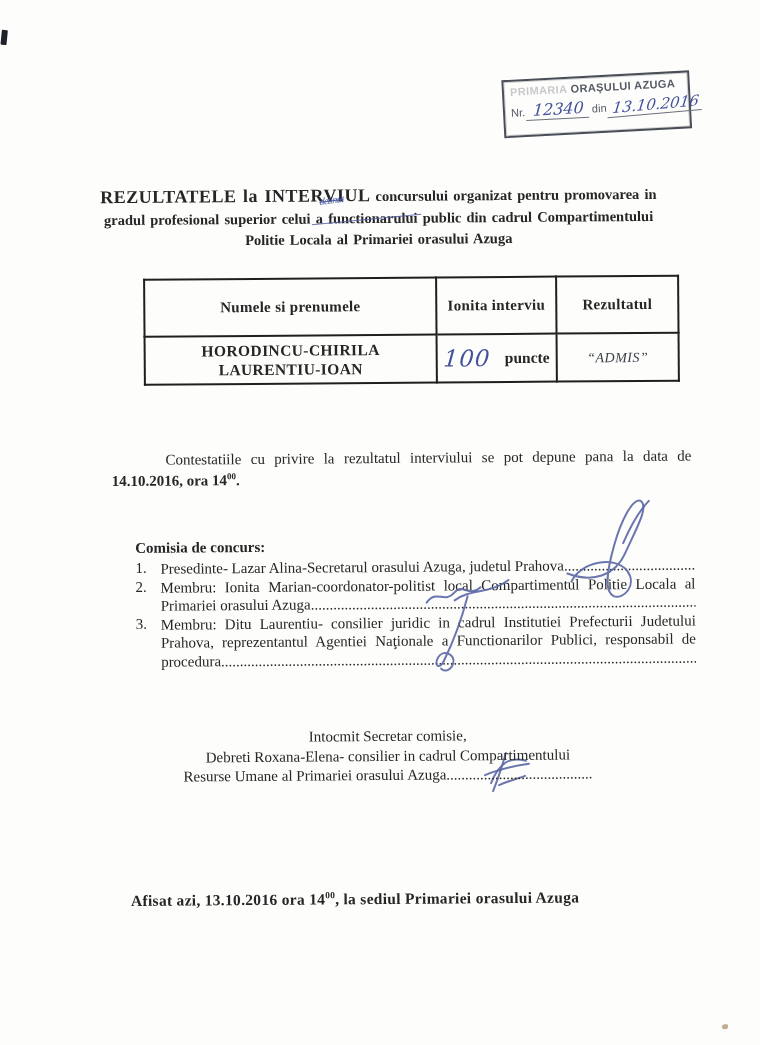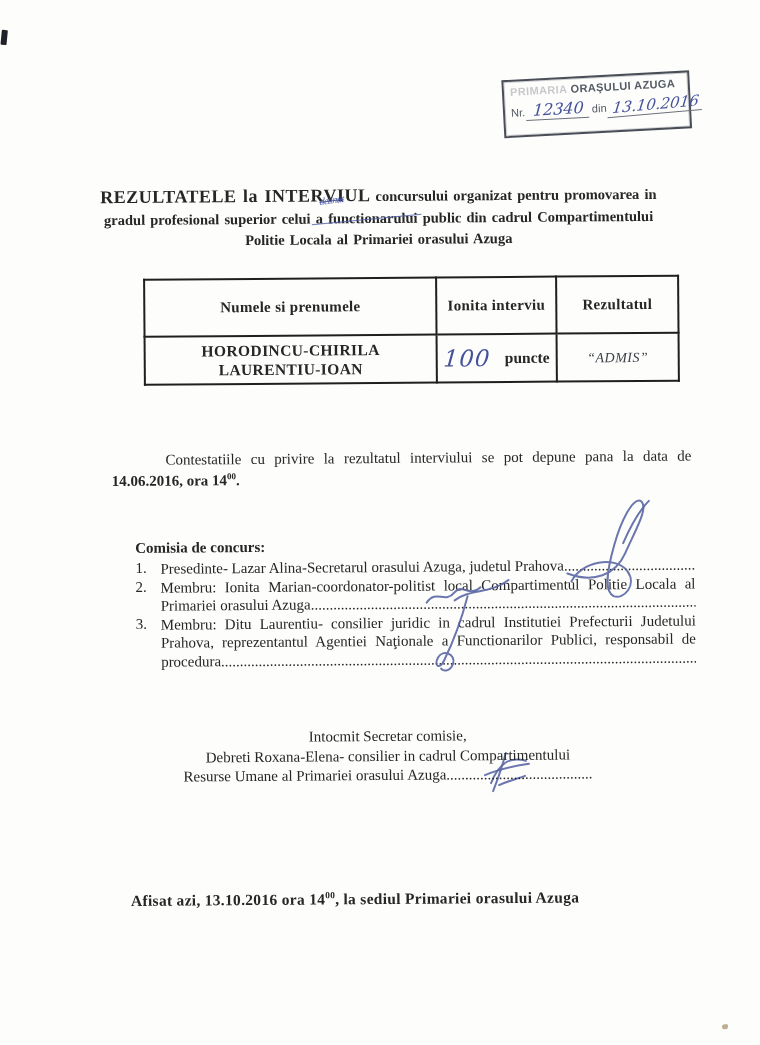--- a/index.html
+++ b/index.html
@@ -117,21 +117,21 @@
             <div class="cand-name">LAURENTIU-IOAN</div>
           </td>
           <td class="score-cell"><span class="hw hw-score">100</span><span class="score-unit">puncte</span></td>
           <td><span class="result-val">“ADMIS”</span></td>
         </tr>
       </tbody>
     </table>
 
     <div class="contestation">
       <div class="just-line indent">Contestatiile cu privire la rezultatul interviului se pot depune pana la data de</div>
-      <div><span class="bold">14.06.2016, ora 14</span><sup class="bold">00</sup><span class="bold">.</span></div>
+      <div><span class="bold">14.10.2016, ora 14</span><sup class="bold">00</sup><span class="bold">.</span></div>
     </div>
 
     <div class="commission">
       <div class="commission-heading">Comisia de concurs:</div>
       <div class="c-item">
         <div class="c-num">1.</div>
         <div class="c-text">
           <div class="c-line dots">Presedinte- Lazar Alina-Secretarul orasului Azuga, judetul Prahova..........................................................</div>
         </div>
       </div>

